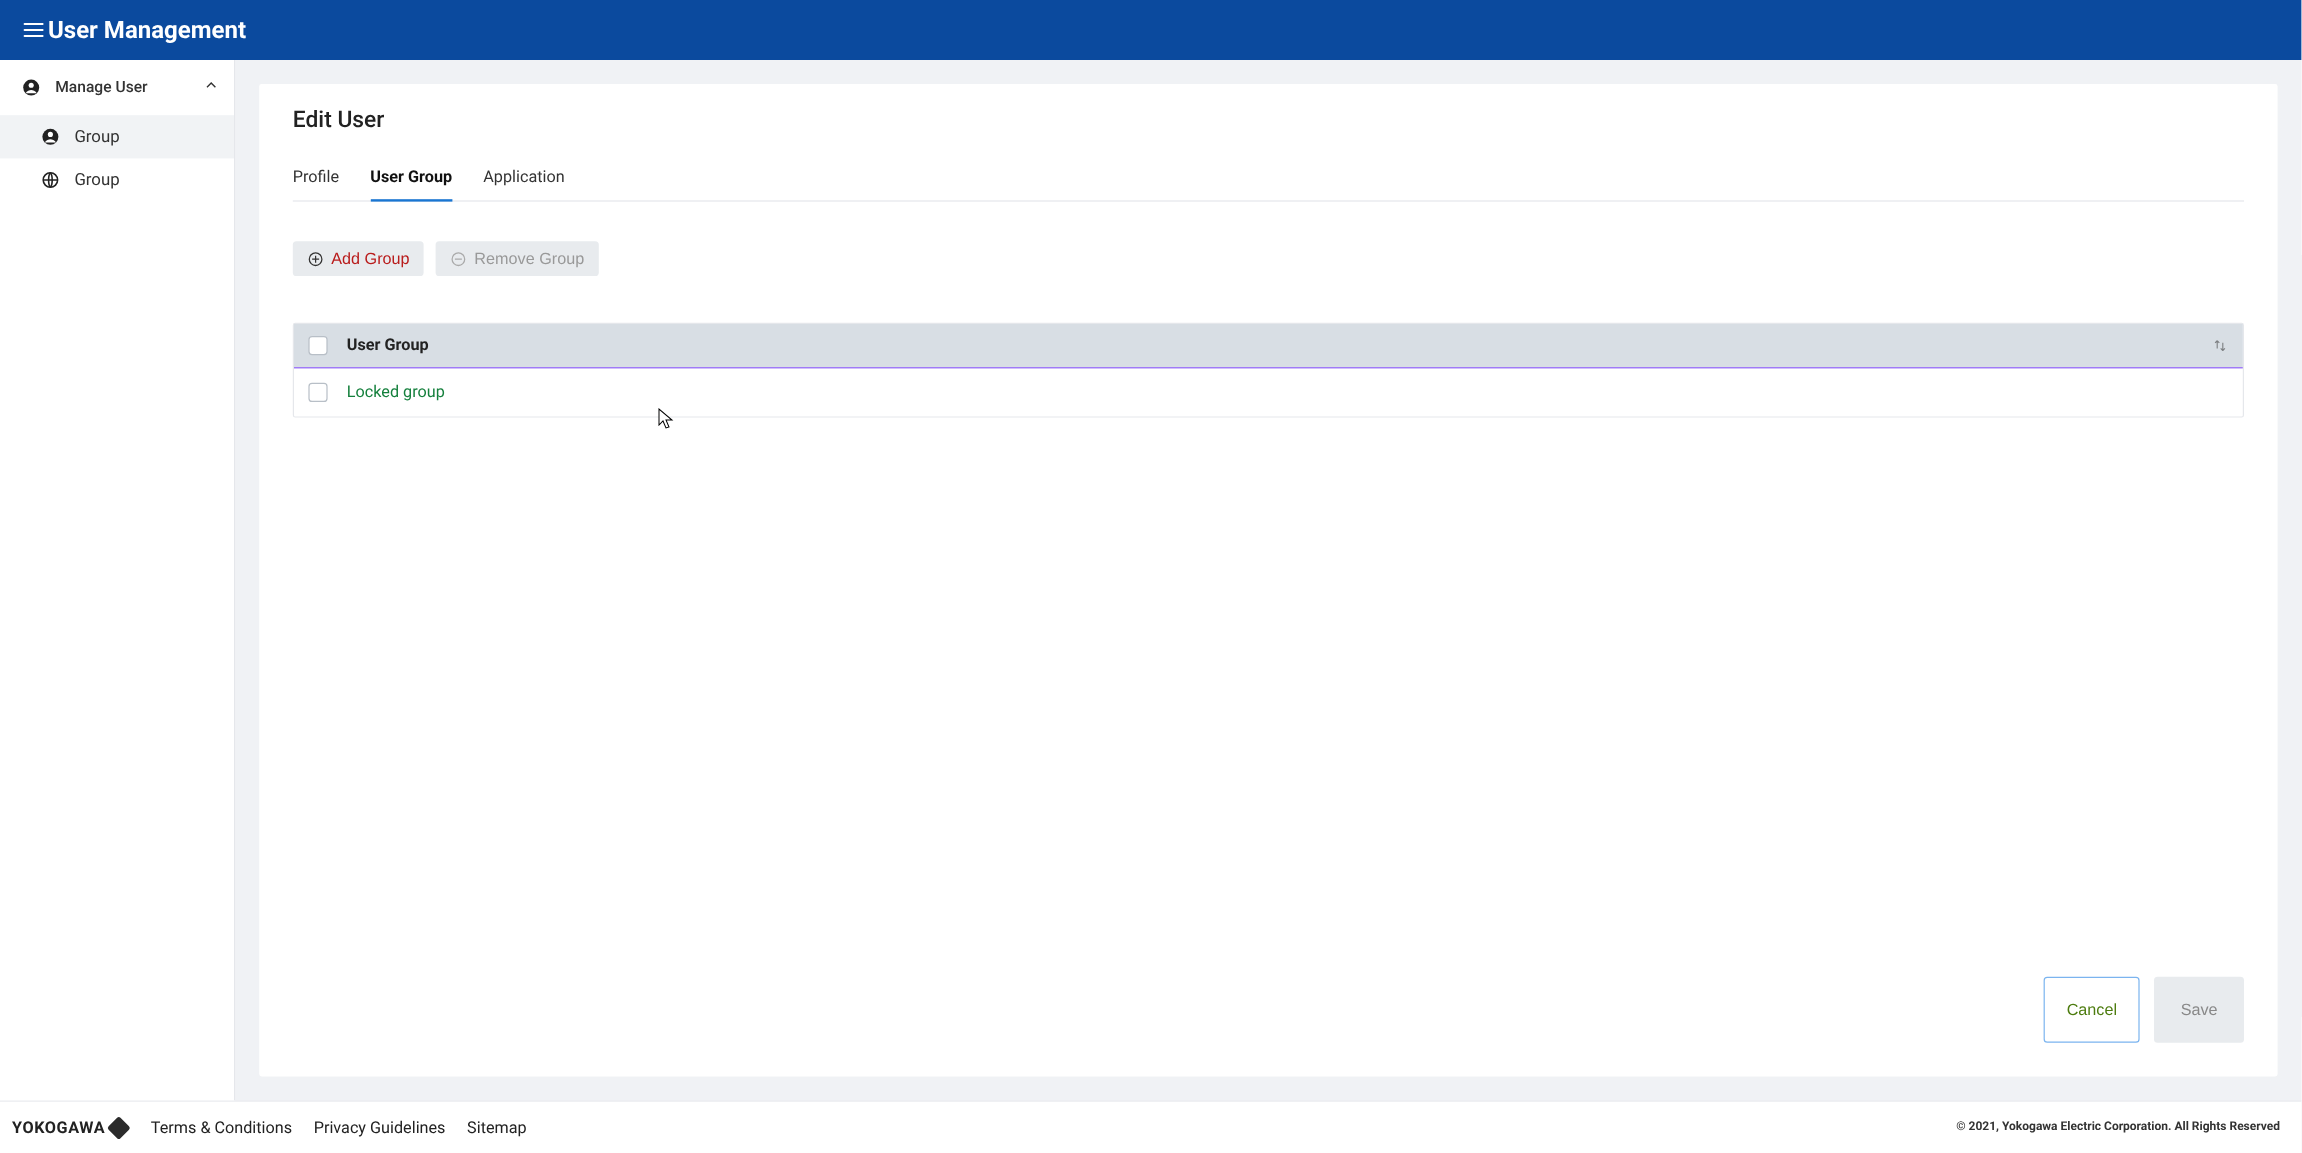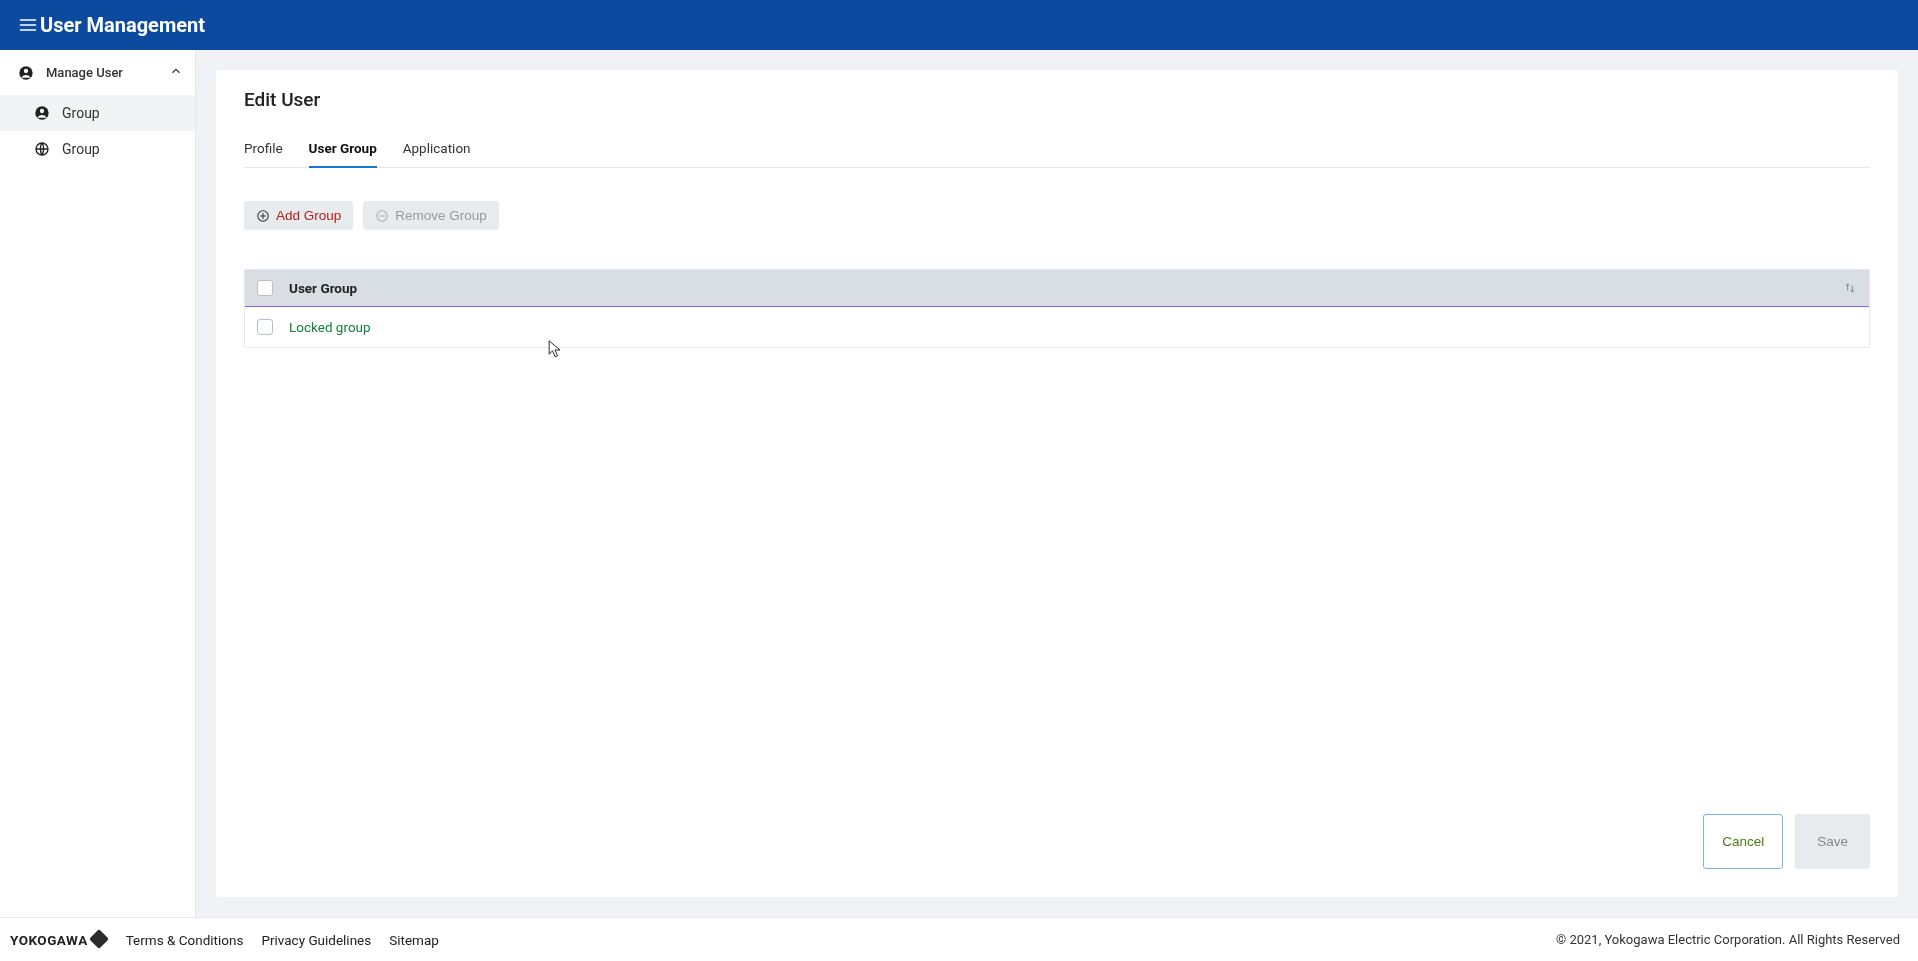--- a/index.html
+++ b/index.html
@@ -154,26 +154,26 @@
     border:none; background:#e8ebee; color:#888;
     padding:20px 22px; border-radius:3px; font-size:13.5px; cursor:not-allowed;
   }
 
   
   .bottombar {
     height:44px; background:#fff; border-top:1px solid #e5e7eb;
     display:flex; align-items:center; padding: 0 18px 0 10px;
     font-size:13.5px; color:#222;
   }
-  .brand { display:flex; gap:4px; font-weight:700; letter-spacing:.5px; margin-right:20px;}
+  .brand { display:flex; align-items:center; gap:4px; font-weight:700; letter-spacing:.5px; margin-right:20px;}
   .brand .diamond {
     width:14px; height:14px; background:#2b2b2b; transform:rotate(45deg); border-radius:2px;
   }
   .flink { margin-right:18px; cursor:pointer; }
-  .copyright { margin-left:auto; color:#333; font-size:13px; }
+  .copyright { margin-left:auto; color:#333; font-size:10px;font-weight:bold; }
 
   .cursor-arrow {
     position:absolute; left:548px; top:340px; pointer-events:none;
   }
   .cursor-arrow svg { width:14px; height:20px; }
 </style>
 </head>
 <body>
 
 <div class="header">

